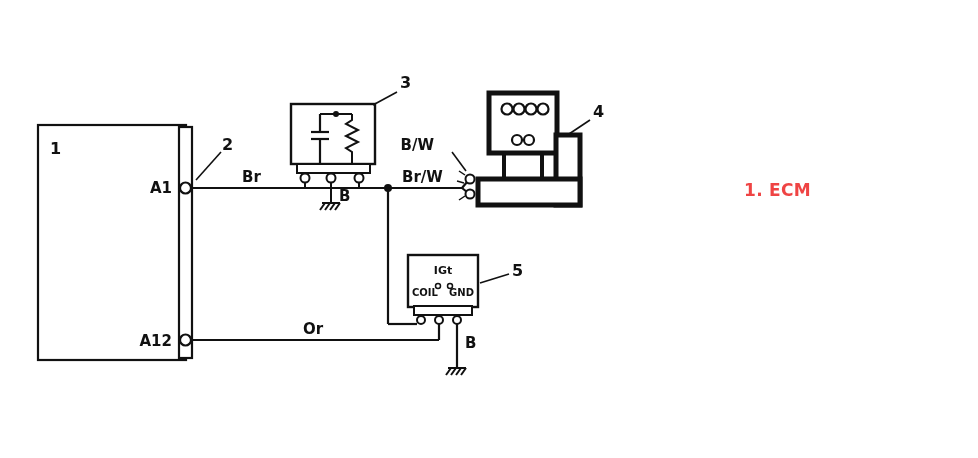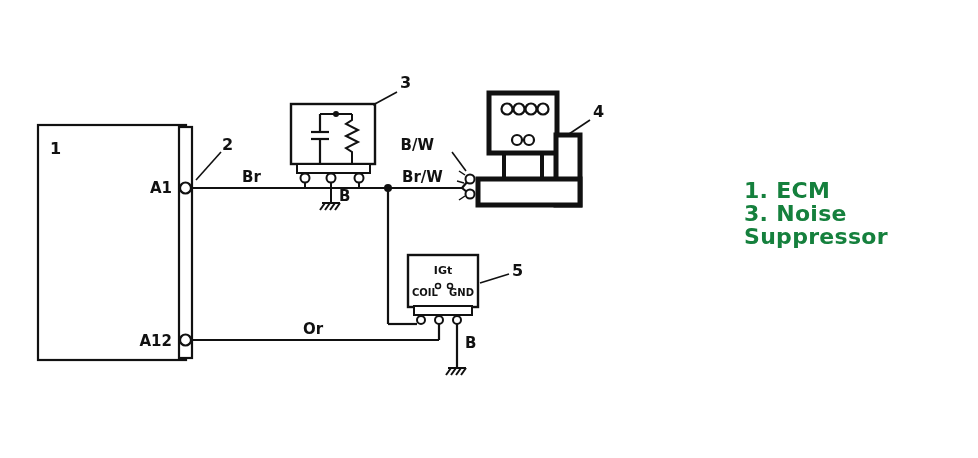--- a/index.html
+++ b/index.html
@@ -4,21 +4,21 @@
 <style>
   html,body{margin:0;padding:0;background:#fff;}
   .stage{
     position:relative;width:978px;height:458px;background:#ffffff;
     font-family:"DejaVu Sans","Liberation Sans",sans-serif;color:#111;
     overflow:hidden;
   }
   .stage svg{position:absolute;left:0;top:0;}
   .legend{
     position:absolute;left:744px;top:179px;
-    font-size:22px;font-weight:bold;line-height:23px;letter-spacing:.3px;color:#15803d;
+    font-size:17px;font-weight:bold;line-height:23px;letter-spacing:.3px;color:#ef4444;
   }
   svg text{fill:#111;font-weight:bold;font-family:"DejaVu Sans","Liberation Sans",sans-serif;}
   .lbl{font-size:15px;}
   .num{font-size:16px;}
   .tiny{font-size:11px;}
   .micro{font-size:10px;}
 </style>
 </head>
 <body>
 
@@ -146,16 +146,15 @@
         <line x1="466" y1="368" x2="461" y2="375"></line>
       </g>
       <text class="lbl" x="465" y="348">B</text>
       <line x1="509" y1="274" x2="480" y2="283" stroke="#111" stroke-width="1.6"></line>
       <text class="num" x="512" y="276">5</text>
     </g>
   </svg>
 
   <div class="legend">
     <div>1. ECM</div>
-    <div>3. Noise Suppressor</div>
   </div>
 
 </div>
 
 </body></html>

